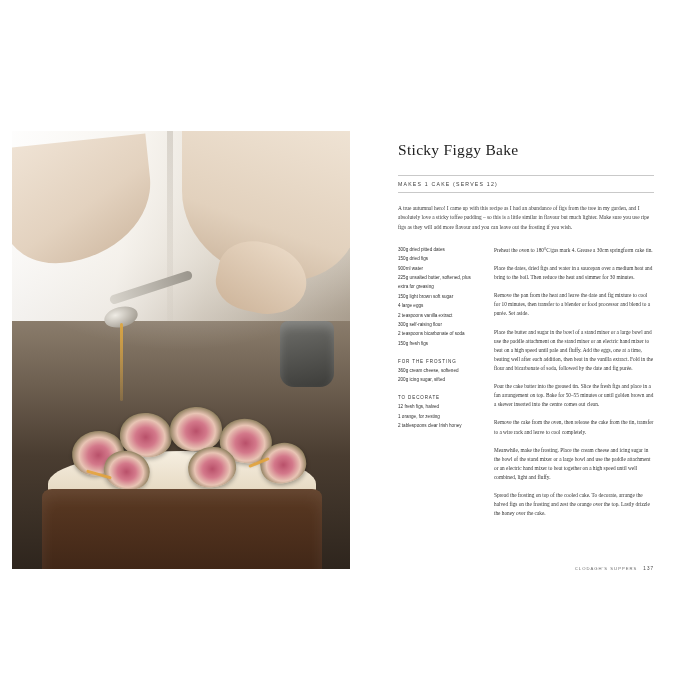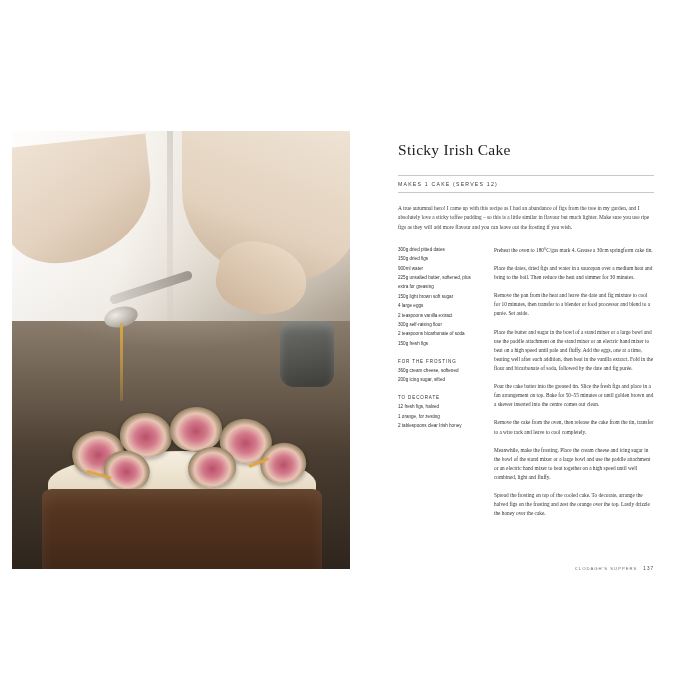--- a/index.html
+++ b/index.html
@@ -269,21 +269,21 @@
       <div class="zest" style="left:236px; top:330px; width:22px; transform:rotate(-22deg);"></div>
       <div class="zest" style="left:140px; top:366px; width:18px; transform:rotate(6deg);"></div>
       <div class="cake-body"></div>
 
     </div>
   </div>
 
   <div class="recipe-page">
     <div class="recipe-inner">
 
-      <h1 class="recipe-title">Sticky Irish Cake</h1>
+      <h1 class="recipe-title">Sticky Figgy Bake</h1>
 
       <div class="makes">MAKES 1 CAKE (SERVES 12)</div>
 
       <p class="intro">A true autumnal hero! I came up with this recipe as I had an abundance of figs from the tree in my garden, and I absolutely love a sticky toffee pudding – so this is a little similar in flavour but much lighter. Make sure you use ripe figs as they will add more flavour and you can leave out the frosting if you wish.</p>
 
       <div class="columns">
 
         <div class="col-ingredients">
           <p class="ing">300g dried pitted dates</p>
           <p class="ing">150g dried figs</p>

